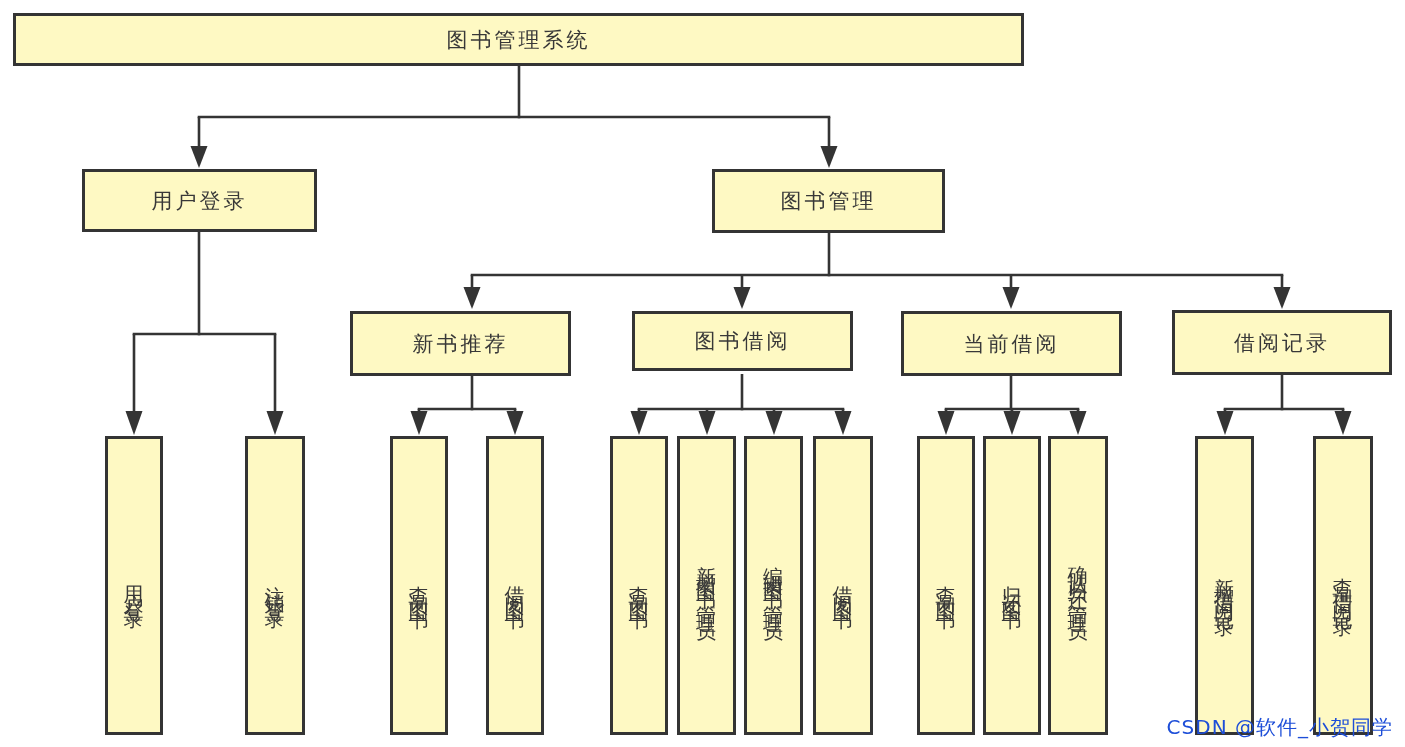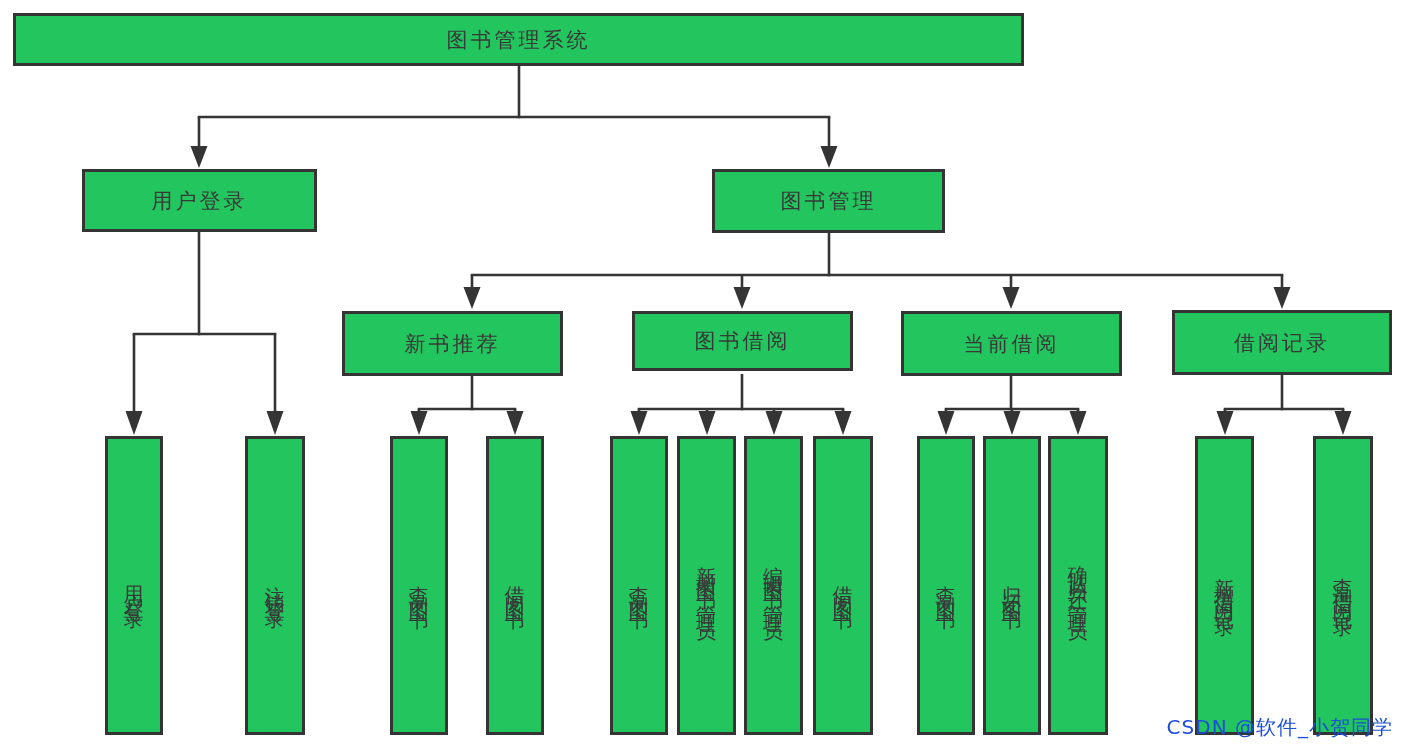--- a/index.html
+++ b/index.html
@@ -2,21 +2,21 @@
 <html><head>
 <meta charset="utf-8">
 <style>
   html,body{margin:0;padding:0;background:#ffffff;}
   .canvas{
     position:relative;width:1405px;height:747px;background:#ffffff;overflow:hidden;
     font-family:"DejaVu Sans","Liberation Sans",sans-serif;color:#383838;
   }
   .wires{position:absolute;left:0;top:0;width:1405px;height:747px;z-index:1;}
   .box{
-    position:absolute;box-sizing:border-box;border:3px solid #343434;background:#22c55e;
+    position:absolute;box-sizing:border-box;border:3px solid #343434;background:#fef9c3;
     display:flex;align-items:center;justify-content:center;z-index:2;
   }
   .hlabel{font-size:21px;letter-spacing:3px;white-space:nowrap;color:#383838;}
   .vt{
     writing-mode:vertical-rl;text-orientation:mixed;font-size:20px;letter-spacing:8px;
     line-height:1.1;white-space:nowrap;color:#383838;
   }
   .watermark{
     position:absolute;right:12px;top:714px;z-index:6;font-size:20px;letter-spacing:1px;
     color:#1d4ed8;white-space:nowrap;
@@ -94,21 +94,21 @@
     <span class="hlabel">图书管理系统</span>
   </div>
 
   <div class="box" style="left:82px;top:169px;width:235px;height:63px">
     <span class="hlabel">用户登录</span>
   </div>
   <div class="box" style="left:712px;top:169px;width:233px;height:64px">
     <span class="hlabel">图书管理</span>
   </div>
 
-  <div class="box" style="left:342px;top:311px;width:221px;height:65px">
+  <div class="box" style="left:350px;top:311px;width:221px;height:65px">
     <span class="hlabel">新书推荐</span>
   </div>
   <div class="box" style="left:632px;top:311px;width:221px;height:60px">
     <span class="hlabel">图书借阅</span>
   </div>
   <div class="box" style="left:901px;top:311px;width:221px;height:65px">
     <span class="hlabel">当前借阅</span>
   </div>
   <div class="box" style="left:1172px;top:310px;width:220px;height:65px">
     <span class="hlabel">借阅记录</span>

